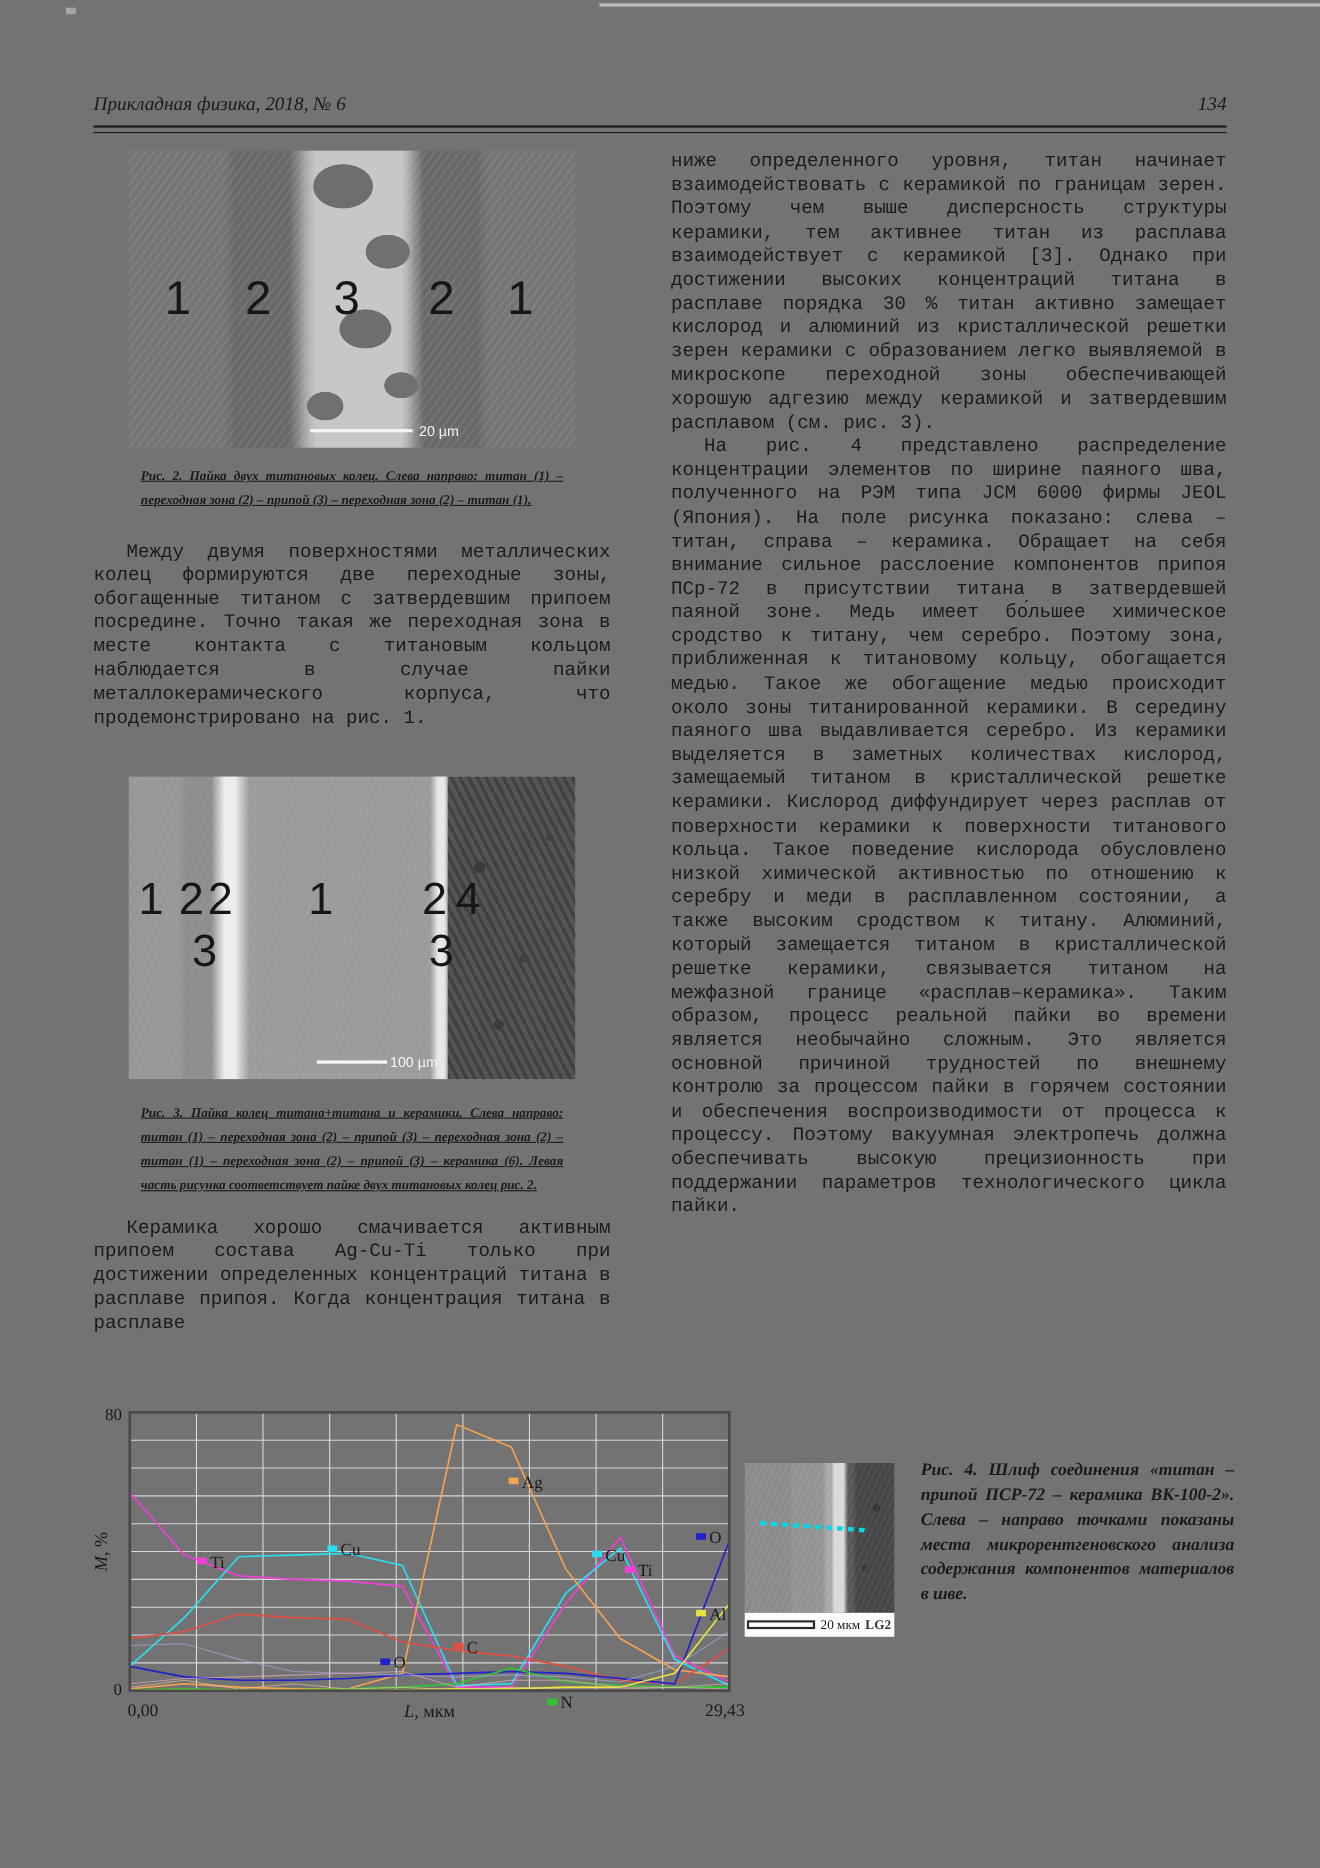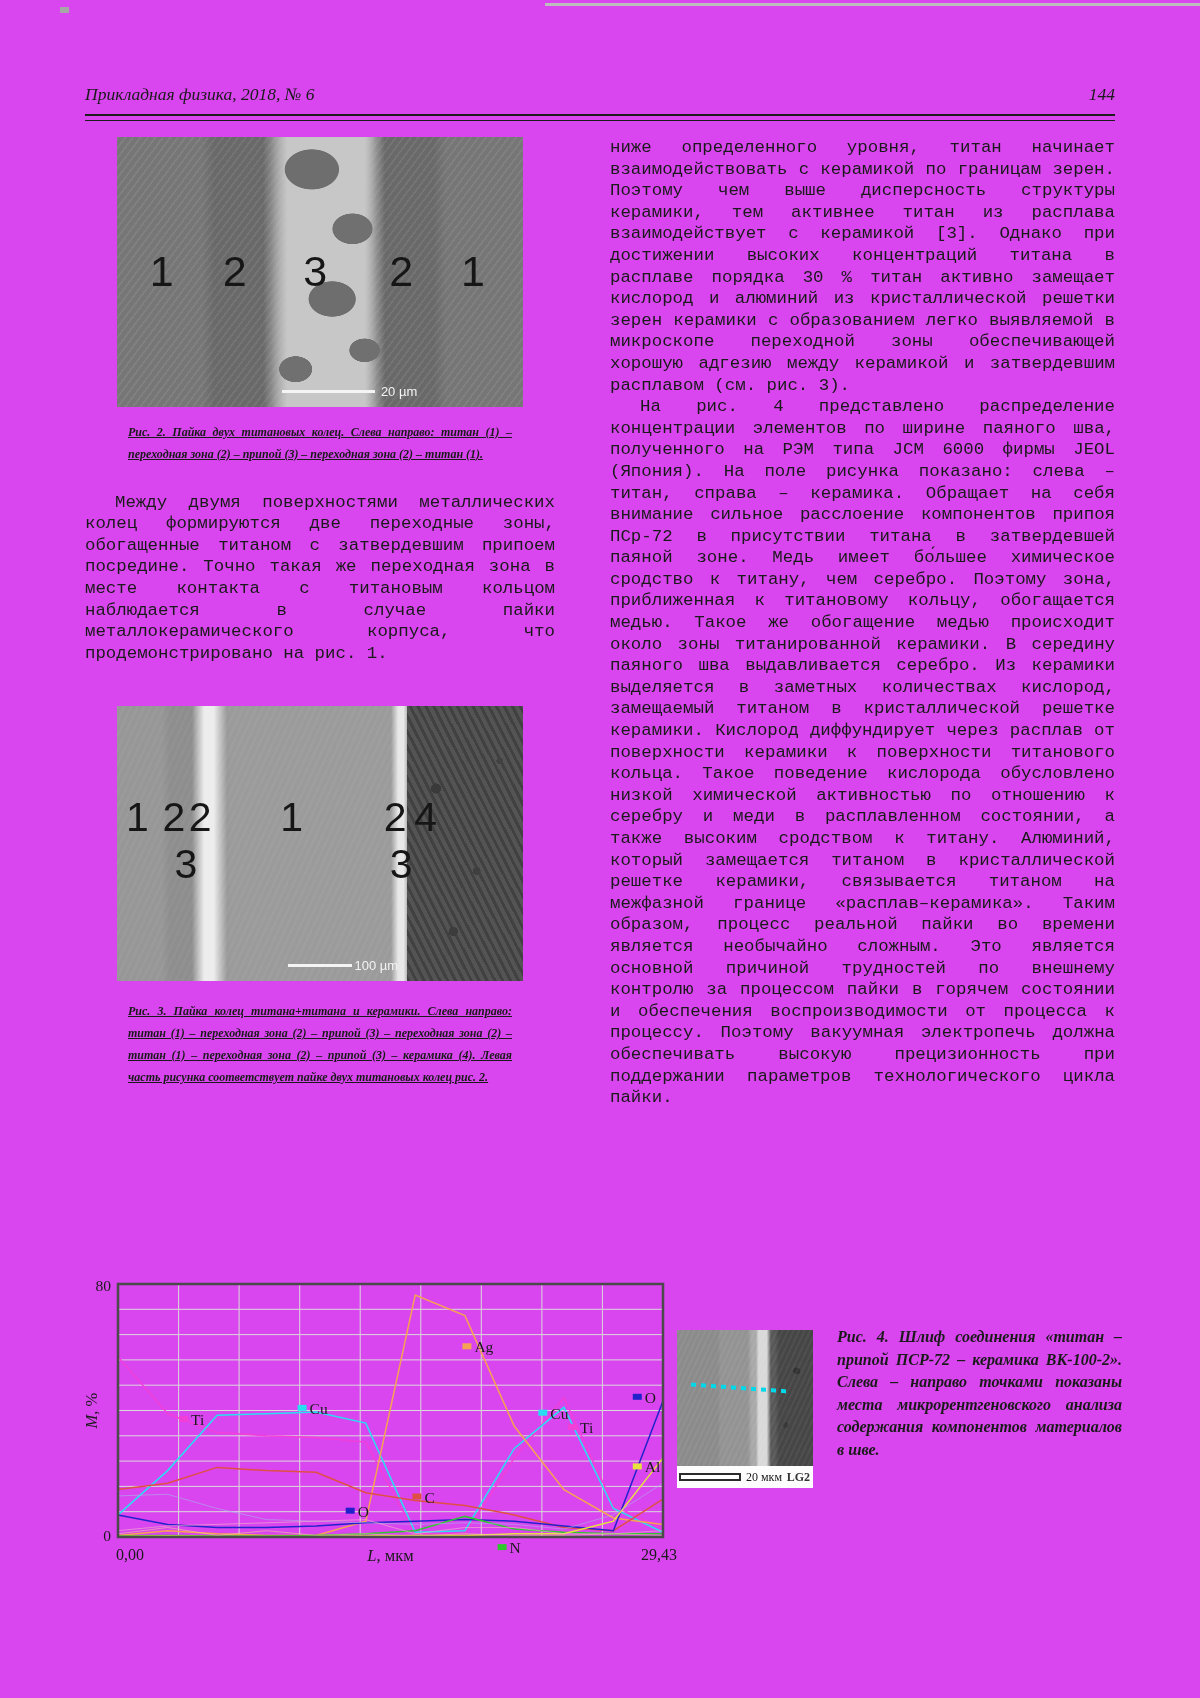--- a/index.html
+++ b/index.html
@@ -1,16 +1,16 @@
 <!DOCTYPE html>
 <html><head>
 <meta charset="utf-8">
 <style>
   html,body{margin:0;padding:0;background:#ffffff;}
-  .page{position:relative;width:1200px;height:1698px;background:#d946ef;overflow:hidden;
+  .page{position:relative;width:1200px;height:1698px;background:#737373;overflow:hidden;
         font-family:"Liberation Serif",serif;color:#1a1a1a;}
   .scan-line{position:absolute;top:3px;left:545px;width:655px;height:3px;background:#bdbdbd;}
   .scan-mark{position:absolute;top:7px;left:60px;width:9px;height:6px;background:#a6a6a6;}
   .header{position:absolute;top:84px;left:85px;width:1030px;display:flex;justify-content:space-between;
           font-style:italic;font-size:17.5px;}
   .rule{position:absolute;top:114px;left:85px;width:1030px;height:4px;
         border-top:2.5px solid #1c1c1c;border-bottom:1.5px solid #1c1c1c;}
   .columns{position:absolute;top:137px;left:85px;width:1030px;display:flex;}
   .col-left{width:470px;margin-right:55px;}
   .col-right{width:505px;}
@@ -82,21 +82,21 @@
 </head>
 <body>
 
 <div class="page">
 
   <div class="scan-line"></div>
   <div class="scan-mark"></div>
 
   <div class="header">
     <span>Прикладная физика, 2018, № 6</span>
-    <span>144</span>
+    <span>134</span>
   </div>
   <div class="rule"></div>
 
   <div class="columns">
 
     <div class="col-left">
       <figure>
         <div class="sem f2">
           <span class="zone z1">1</span>
           <span class="zone z2">2</span>
@@ -120,23 +120,24 @@
           <span class="zone m2">2</span>
           <span class="zone m3">2</span>
           <span class="zone m4">3</span>
           <span class="zone m5">1</span>
           <span class="zone m6">2</span>
           <span class="zone m7">4</span>
           <span class="zone m8">3</span>
           <span class="sbar"></span>
           <span class="sbtext">100 µm</span>
         </div>
-        <figcaption class="cap cap3">Рис. 3. Пайка колец титана+титана и керамики. Слева направо: титан (1) – переходная зона (2) – припой (3) – переходная зона (2) – титан (1) – переходная зона (2) – припой (3) – керамика (4). Левая часть рисунка соответствует пайке двух титановых колец рис. 2.</figcaption>
+        <figcaption class="cap cap3">Рис. 3. Пайка колец титана+титана и керамики. Слева направо: титан (1) – переходная зона (2) – припой (3) – переходная зона (2) – титан (1) – переходная зона (2) – припой (3) – керамика (6). Левая часть рисунка соответствует пайке двух титановых колец рис. 2.</figcaption>
       </figure>
 
+      <p class="para indent mt18">Керамика хорошо смачивается активным припоем состава Ag-Cu-Ti только при достижении определенных концентраций титана в расплаве припоя. Когда концентрация титана в расплаве</p>
     </div>
 
     <div class="col-right">
       <p class="para">ниже определенного уровня, титан начинает взаимодействовать с керамикой по границам зерен. Поэтому чем выше дисперсность структуры керамики, тем активнее титан из расплава взаимодействует с керамикой [3]. Однако при достижении высоких концентраций титана в расплаве порядка 30 % титан активно замещает кислород и алюминий из кристаллической решетки зерен керамики с образованием легко выявляемой в микроскопе переходной зоны обеспечивающей хорошую адгезию между керамикой и затвердевшим расплавом (см. рис. 3).</p>
       <p class="para indent">На рис. 4 представлено распределение концентрации элементов по ширине паяного шва, полученного на РЭМ типа JCM 6000 фирмы JEOL (Япония). На поле рисунка показано: слева – титан, справа – керамика. Обращает на себя внимание сильное расслоение компонентов припоя ПСр-72 в присутствии титана в затвердевшей паяной зоне. Медь имеет бо́льшее химическое сродство к титану, чем серебро. Поэтому зона, приближенная к титановому кольцу, обогащается медью. Такое же обогащение медью происходит около зоны титанированной керамики. В середину паяного шва выдавливается серебро. Из керамики выделяется в заметных количествах кислород, замещаемый титаном в кристаллической решетке керамики. Кислород диффундирует через расплав от поверхности керамики к поверхности титанового кольца. Такое поведение кислорода обусловлено низкой химической активностью по отношению к серебру и меди в расплавленном состоянии, а также высоким сродством к титану. Алюминий, который замещается титаном в кристаллической решетке керамики, связывается титаном на межфазной границе «расплав–керамика». Таким образом, процесс реальной пайки во времени является необычайно сложным. Это является основной причиной трудностей по внешнему контролю за процессом пайки в горячем состоянии и обеспечения воспроизводимости от процесса к процессу. Поэтому вакуумная электропечь должна обеспечивать высокую прецизионность при поддержании параметров технологического цикла пайки.</p>
     </div>
 
   </div>
 
   <div class="bottom">

